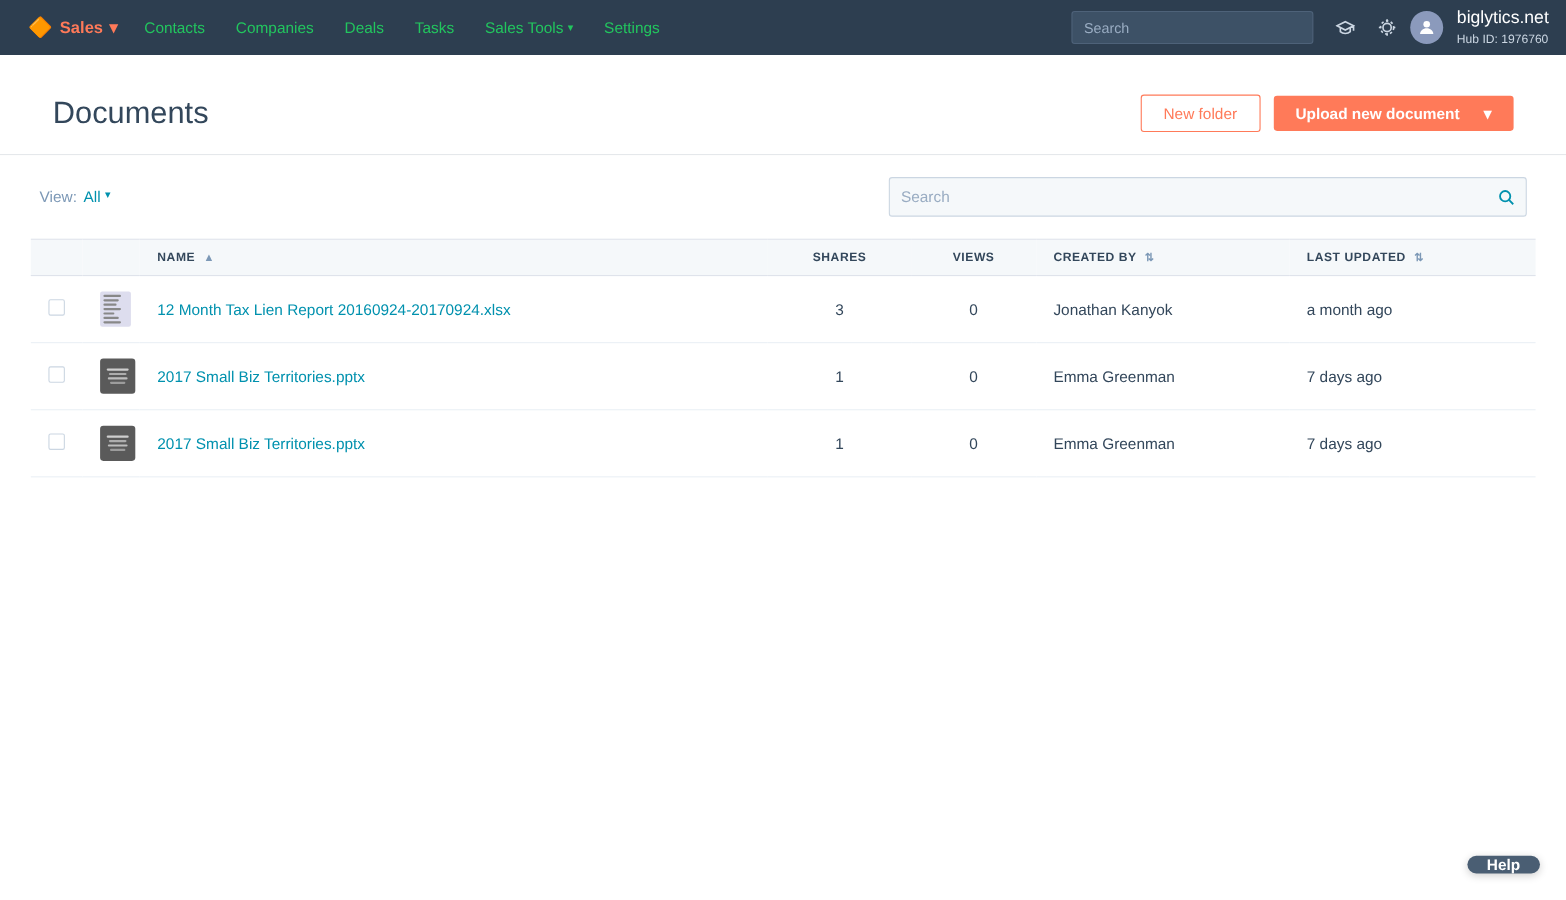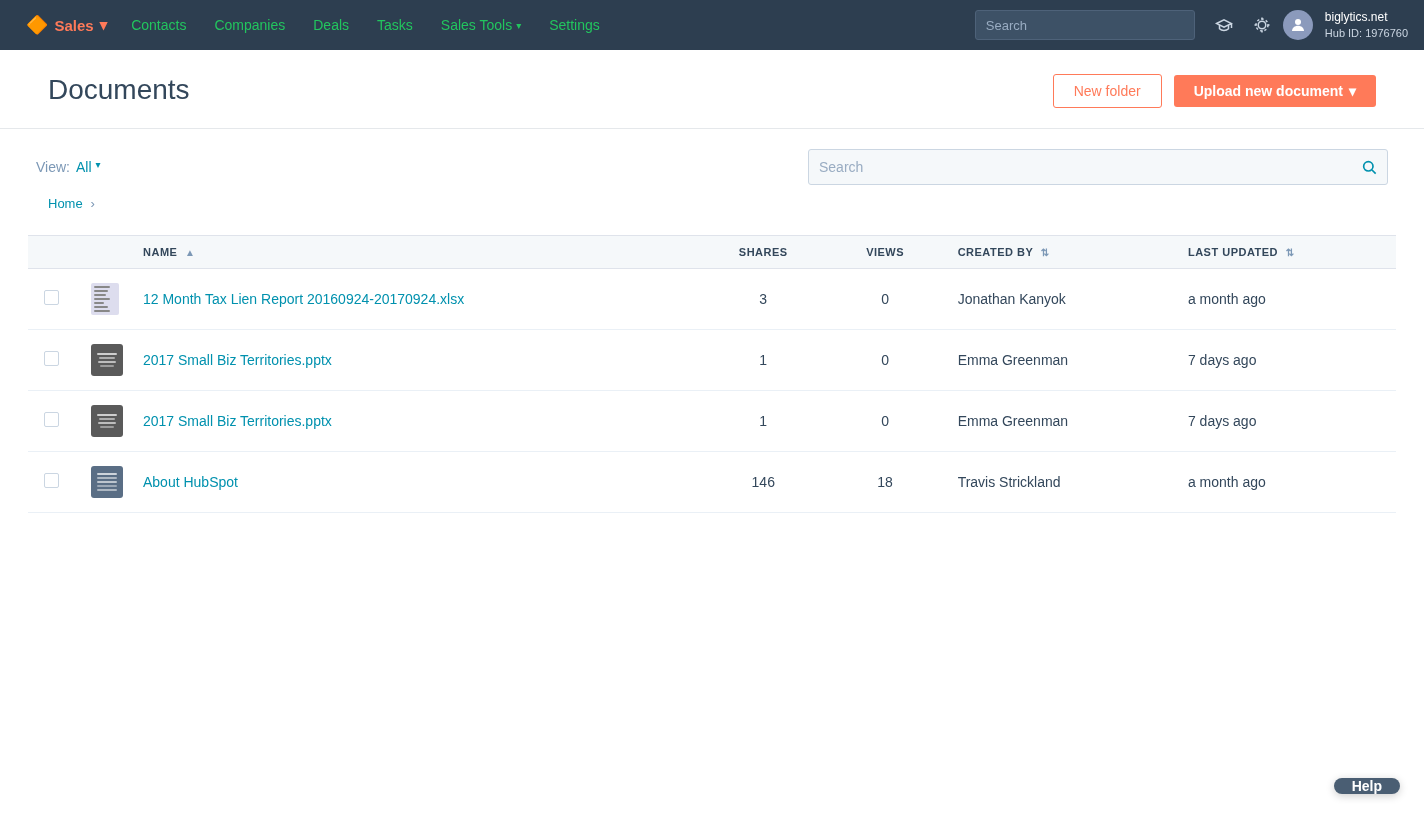--- a/index.html
+++ b/index.html
@@ -95,34 +95,35 @@
       cursor: pointer;
       overflow: hidden;
     }
     .nav-user-info {
       margin-left: 8px;
       color: #cbd6e2;
       font-size: 11px;
       line-height: 1.4;
       cursor: pointer;
     }
-    .nav-user-info .name { font-size: 12px; color: #fff; }
+    .nav-user-info .name { font-size: 16px; color: #fff; }
 
     
     .main-content {
       background: #fff;
       min-height: calc(100vh - 50px);
       padding: 0;
     }
 
     
     .page-header {
-      padding: 24px 48px 20px;
+      padding: 36px 48px 20px;
       border-bottom: 1px solid #e5e8eb;
       display: flex;
+      align-items: center;
       justify-content: space-between;
     }
     .page-title {
       font-size: 28px;
       font-weight: 400;
       color: #33475b;
     }
     .header-actions {
       display: flex;
       gap: 12px;
@@ -143,21 +144,21 @@
       background: #ff7a59;
       color: #fff;
       border: none;
       padding: 8px 20px;
       border-radius: 3px;
       font-size: 14px;
       cursor: pointer;
       font-weight: 600;
       display: flex;
       align-items: center;
-      gap: 6px;
+      gap: 22px;
     }
 
     
     .toolbar {
       padding: 20px 36px 0;
       display: flex;
       align-items: center;
       justify-content: space-between;
     }
     .view-selector {
@@ -366,24 +367,20 @@
       <input type="text" placeholder="Search" style="">
       <button class="search-icon-btn">
         <svg width="16" height="16" viewBox="0 0 24 24" fill="none" stroke="#0091ae" stroke-width="2.5">
           <circle cx="11" cy="11" r="7"></circle>
           <line x1="16.5" y1="16.5" x2="22" y2="22"></line>
         </svg>
       </button>
     </div>
   </div>
 
-  <div class="breadcrumb">
-    <a href="#">Home</a>
-    <span>›</span>
-  </div>
 
   <div class="table-container">
     <table>
       <thead>
         <tr>
           <th class="checkbox-col"></th>
           <th class="icon-col"></th>
           <th class="sortable">
             <span>NAME</span>
             <span class="sort-icon">▲</span>
@@ -464,40 +461,19 @@
     </div></span>
     </td>
     <td>
       <a class="name-col" href="#">2017 Small Biz Territories.pptx</a>
     </td>
     <td class="center">1</td>
     <td class="center">0</td>
     <td>Emma Greenman</td>
     <td>7 days ago</td>
   </tr>
-          <tr class="row-hover">
-    <td class="checkbox-col">
-      <input type="checkbox" class="checkbox-input" style="">
-    </td>
-    <td class="icon-col">
-      <span><div style="width:32px;height:32px;background:#5a6e85;border-radius:3px;display:flex;flex-direction:column;align-items:center;justify-content:center;gap:2px;">
-      <div style="width:20px;height:2px;background:rgba(255,255,255,0.7);border-radius:1px;"></div>
-      <div style="width:20px;height:2px;background:rgba(255,255,255,0.5);border-radius:1px;"></div>
-      <div style="width:20px;height:2px;background:rgba(255,255,255,0.6);border-radius:1px;"></div>
-      <div style="width:20px;height:2px;background:rgba(255,255,255,0.4);border-radius:1px;"></div>
-      <div style="width:20px;height:2px;background:rgba(255,255,255,0.5);border-radius:1px;"></div>
-    </div></span>
-    </td>
-    <td>
-      <a class="name-col" href="#">About HubSpot</a>
-    </td>
-    <td class="center">146</td>
-    <td class="center">18</td>
-    <td>Travis Strickland</td>
-    <td>a month ago</td>
-  </tr>
         </tbody>
     </table>
   </div>
 
 </div>
 
 <div class="help-btn">Help</div>
 
 </body></html>

